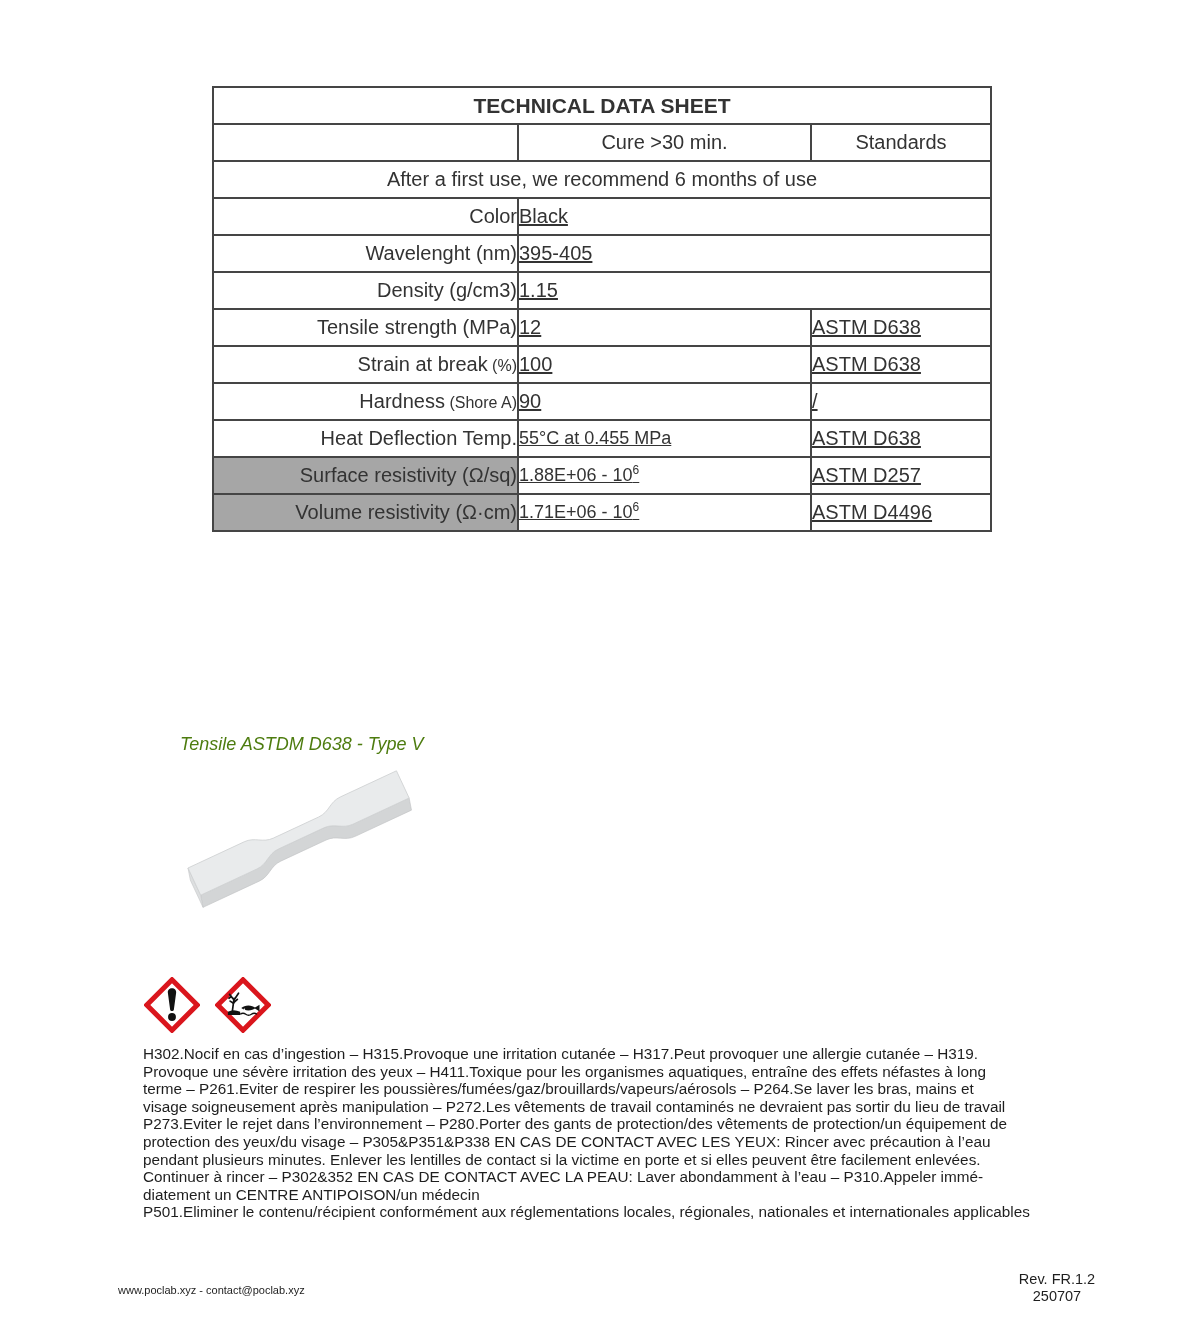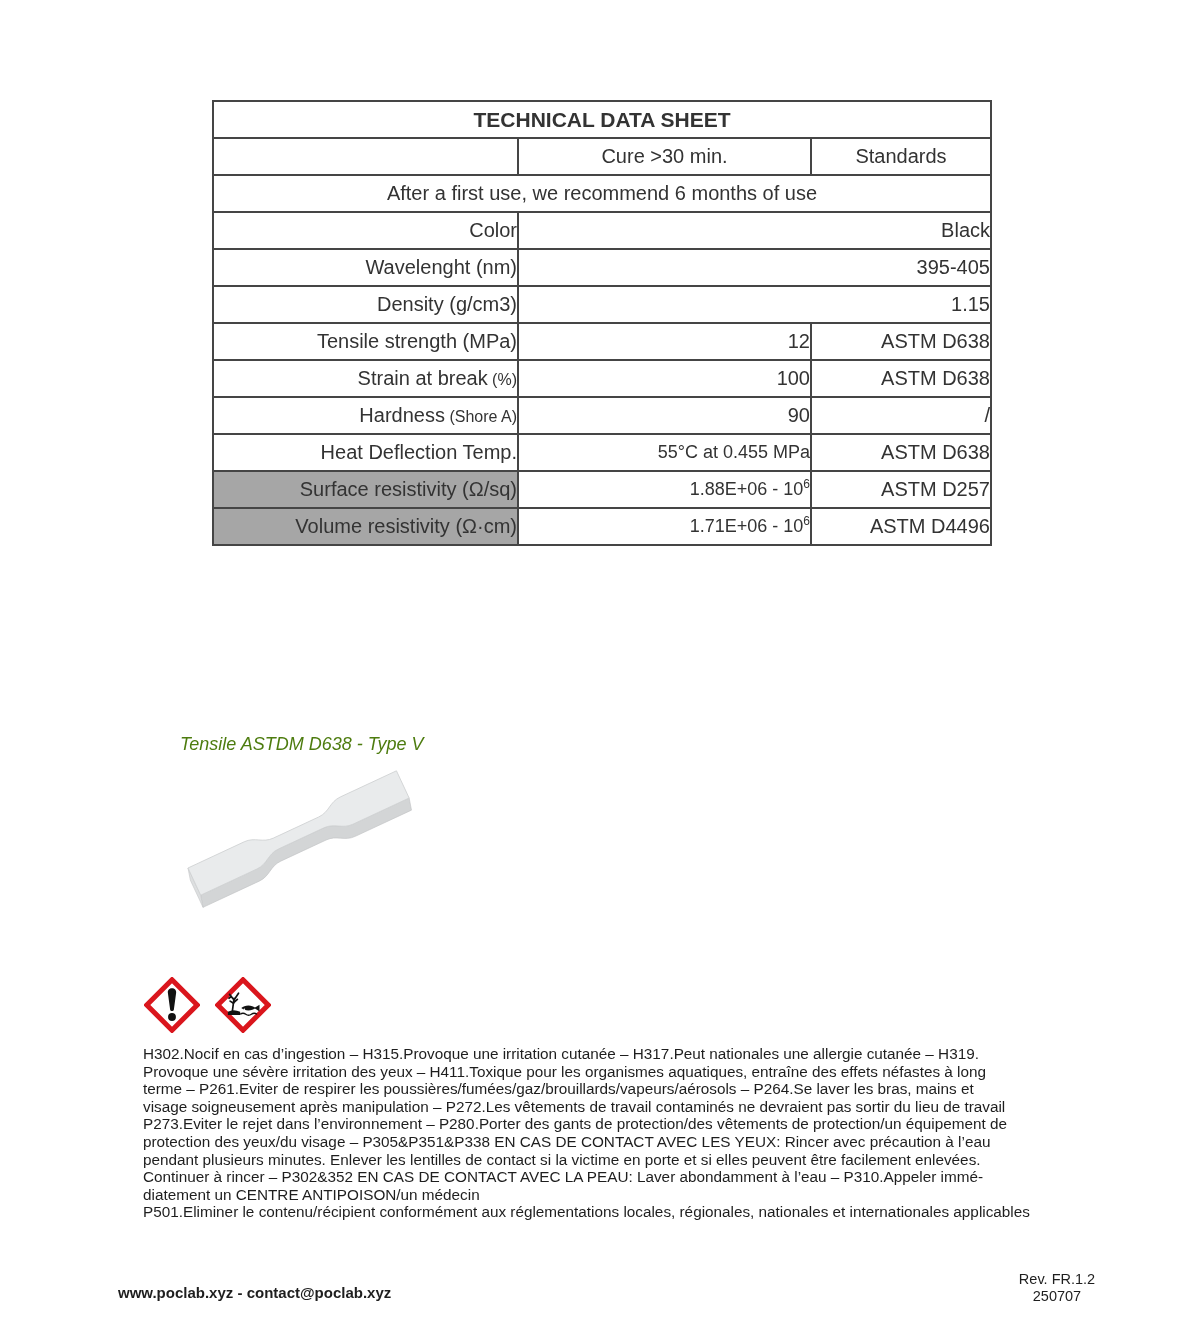--- a/index.html
+++ b/index.html
@@ -17,40 +17,40 @@
     background: #ffffff;
     font-family: "Liberation Sans", sans-serif;
     color: var(--ink);
     overflow: hidden;
   }
 
   
   table.tds {
     position: absolute;
     left: 212px;
-    top: 100px;
+    top: 86px;
     border-collapse: collapse;
     table-layout: fixed;
     border-radius: 6px;
   }
   .tds td {
     border: 2px solid var(--border);
     height: 37px;
     padding: 0;
     font-size: 20px;
     color: #333;
     vertical-align: middle;
     overflow: hidden;
     white-space: nowrap;
   }
   .tds td.t-title { font-weight: bold; font-size: 21px; text-align: center; height: 37px; }
   .tds td.t-note  { text-align: center; }
   .tds td.c-head  { text-align: center; }
   .tds td.c-label { text-align: right; padding-left: 14px; }
-  .tds td.c-value, .tds td.c-std { text-align: right; }
+  .tds td.c-value, .tds td.c-std { text-align: left; text-decoration: underline; }
   .tds td.c-value.compact { font-size: 18px; }
   .tds .sm { font-size: 16px; }
   .tds sup { font-size: 12px; line-height: 0; }
   .tds td.hl { background: var(--hl); }
 
   
   .specimen-caption {
     position: absolute;
     left: 180px;
     top: 734px;
@@ -76,24 +76,23 @@
     color: #1e1e1e;
   }
   .safety .heading { white-space: nowrap; }
   .safety .sline { white-space: nowrap; }
 
   
   .footer-contact {
     position: absolute;
     left: 118px;
     top: 1284px;
-    font-size: 15px;
+    font-size: 11px;
     color: #1e1e1e;
     white-space: nowrap;
-    font-weight: bold;
   }
   .footer-rev {
     position: absolute;
     left: 1000px;
     top: 1271px;
     width: 114px;
     text-align: center;
     font-size: 14.5px;
     line-height: 17px;
     color: #1e1e1e;
@@ -204,21 +203,21 @@
 
     <path d="M47 55.5 C53 49.5 66 49.5 72.5 55.5 C66 61 53 61 47 55.5 Z" fill="#121212"></path>
     <path d="M70 55.5 L79.5 49.5 L79.5 61.5 Z" fill="#121212"></path>
     <circle cx="52.5" cy="57.5" r="1.4" fill="#ffffff"></circle>
 
     <path d="M45 66.5 q5 -3.6 10 0 t10 0 t10 0" stroke="#121212" stroke-width="2.6" fill="none"></path>
   </svg>
 
   <div class="safety">
     <div id="safety-lines">
-        <div class="sline">H302.Nocif en cas d’ingestion – H315.Provoque une irritation cutanée – H317.Peut nationales une allergie cutanée – H319.</div>
+        <div class="sline">H302.Nocif en cas d’ingestion – H315.Provoque une irritation cutanée – H317.Peut provoquer une allergie cutanée – H319.</div>
         <div class="sline">Provoque une sévère irritation des yeux – H411.Toxique pour les organismes aquatiques, entraîne des effets néfastes à long</div>
         <div class="sline">terme – P261.Eviter de respirer les poussières/fumées/gaz/brouillards/vapeurs/aérosols – P264.Se laver les bras, mains et</div>
         <div class="sline">visage soigneusement après manipulation – P272.Les vêtements de travail contaminés ne devraient pas sortir du lieu de travail</div>
         <div class="sline">P273.Eviter le rejet dans l’environnement – P280.Porter des gants de protection/des vêtements de protection/un équipement de</div>
         <div class="sline">protection des yeux/du visage – P305&amp;P351&amp;P338 EN CAS DE CONTACT AVEC LES YEUX: Rincer avec précaution à l’eau</div>
         <div class="sline">pendant plusieurs minutes. Enlever les lentilles de contact si la victime en porte et si elles peuvent être facilement enlevées.</div>
         <div class="sline">Continuer à rincer – P302&amp;352 EN CAS DE CONTACT AVEC LA PEAU: Laver abondamment à l’eau – P310.Appeler immé-</div>
         <div class="sline">diatement un CENTRE ANTIPOISON/un médecin</div>
         <div class="sline">P501.Eliminer le contenu/récipient conformément aux réglementations locales, régionales, nationales et internationales applicables</div>
       </div>

